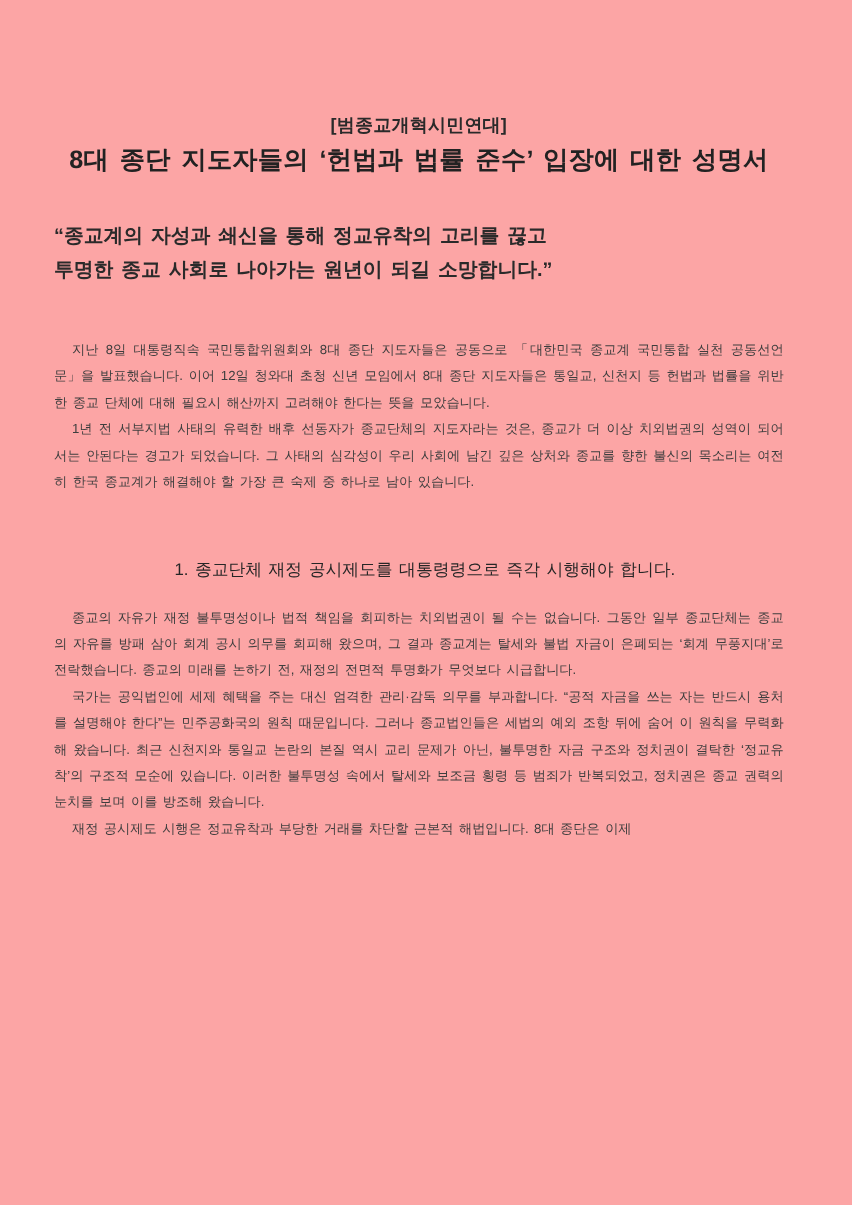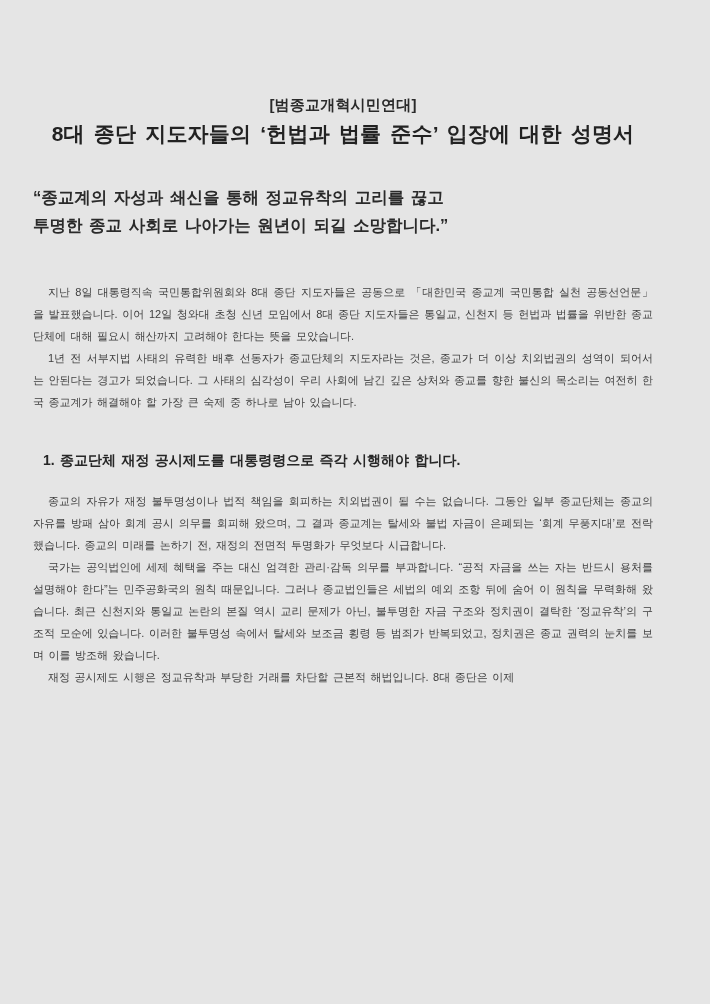--- a/index.html
+++ b/index.html
@@ -8,22 +8,22 @@
     width: 710px;
     height: 1004px;
     overflow: hidden;
     font-family: "Liberation Sans", "DejaVu Sans", sans-serif;
     color: #3e3e3e;
     position: relative;
   }
   .page {
     width: 710px;
     height: 1004px;
-    background: #e5e5e5;
-    padding: 96px 57px 0 33px;
+    background: #fca5a5;
+    padding: 96px 57px 0 45px;
   }
   .org-line {
     text-align: center;
     font-weight: 700;
     font-size: 15px;
     line-height: 18px;
     color: #2a2a2a;
     margin-bottom: 7px;
     letter-spacing: 0.2px;
   }
@@ -49,28 +49,29 @@
   .body-block p {
     text-align: justify;
     font-size: 11px;
     line-height: 22px;
     text-indent: 15px;
     color: #3e3e3e;
     word-break: normal;
     word-spacing: 1.5px;
   }
   .section-heading {
-    font-weight: 700;
+    font-weight: 400;
     font-size: 14px;
     line-height: 18px;
     color: #262626;
-    margin-top: 38px;
+    margin-top: 52px;
     margin-bottom: 21px;
     padding-left: 10px;
     word-spacing: 1.5px;
+    text-align: center;
   }
 </style>
 </head>
 <body>
 
 <div class="page">
 
   <div class="org-line">[범종교개혁시민연대]</div>
 
   <h1 class="doc-title">8대 종단 지도자들의 ‘헌법과 법률 준수’ 입장에 대한 성명서</h1>

